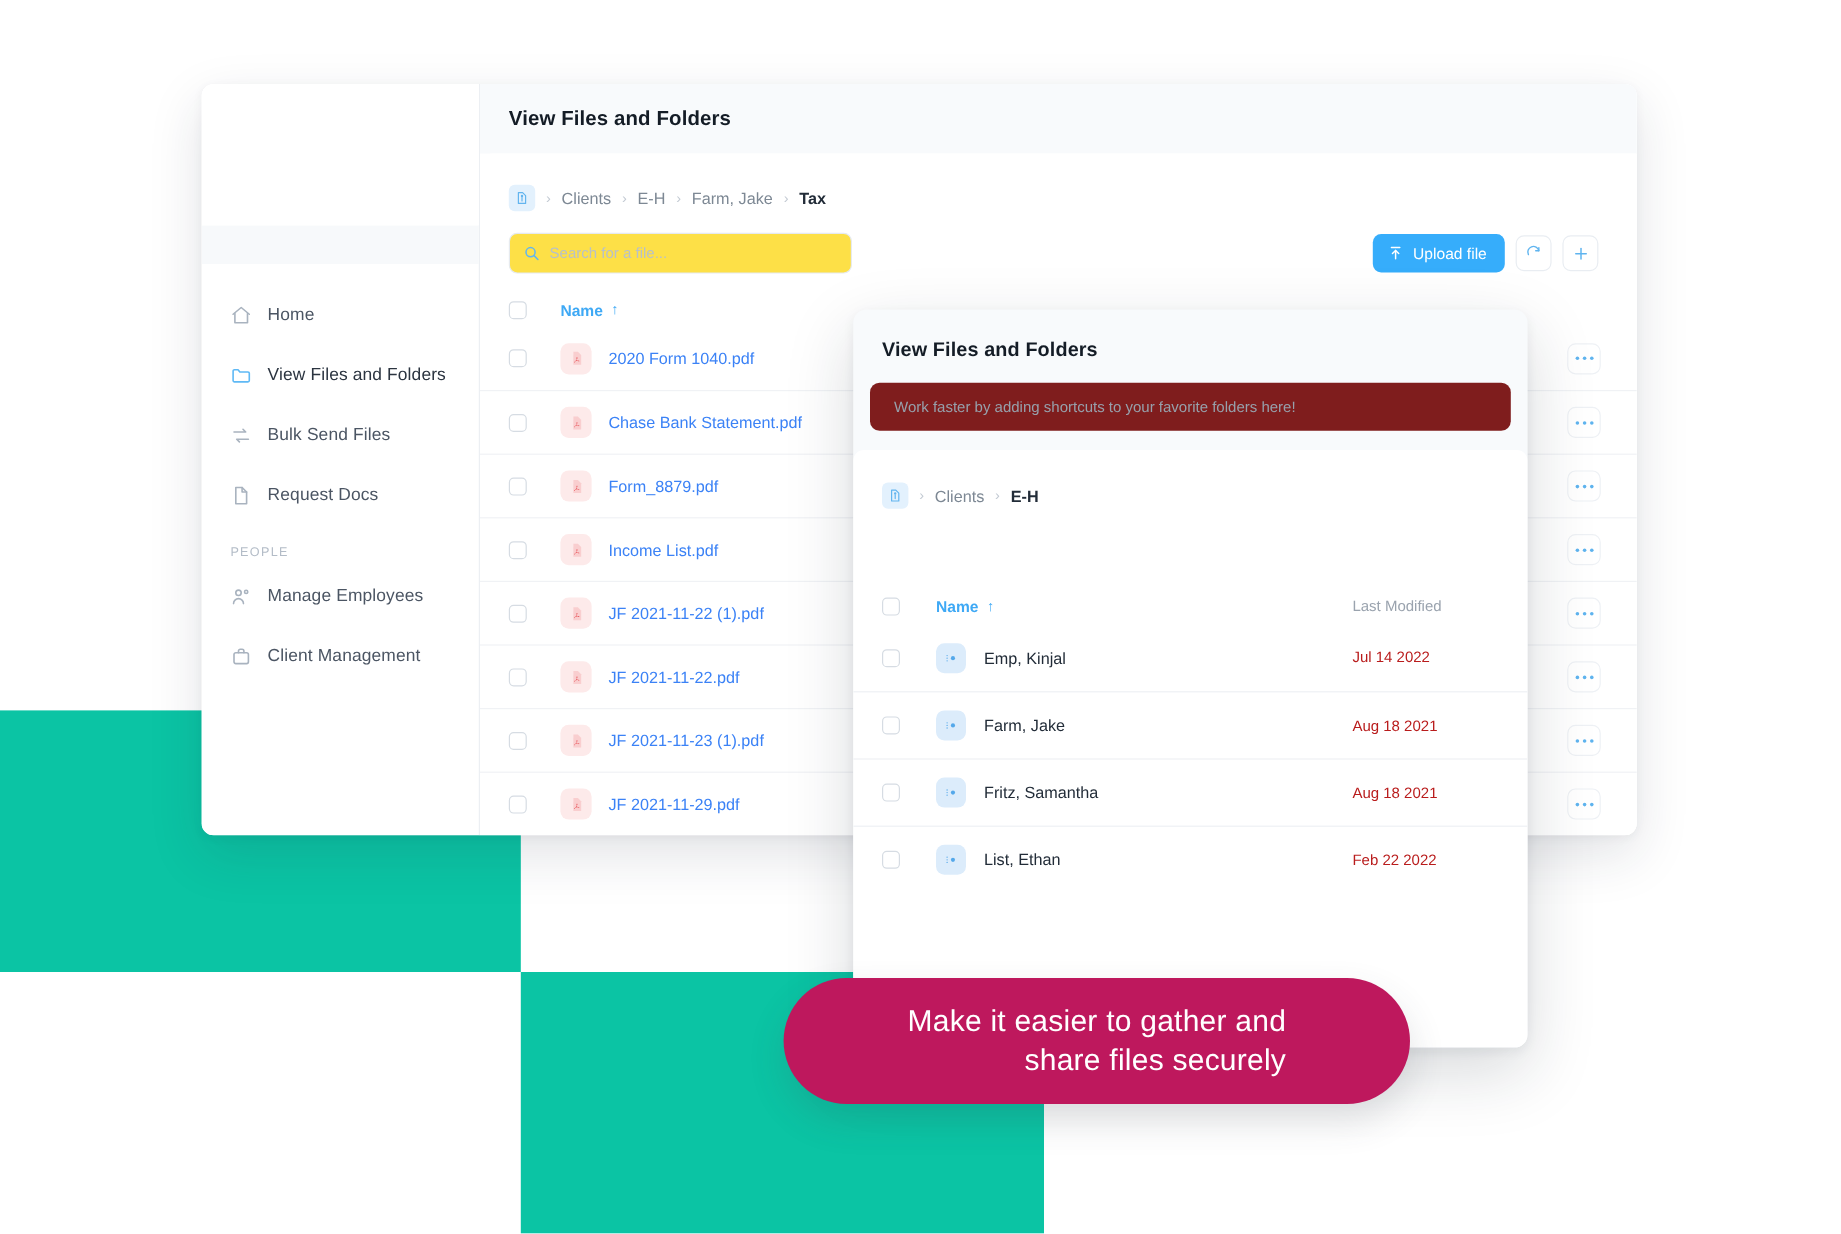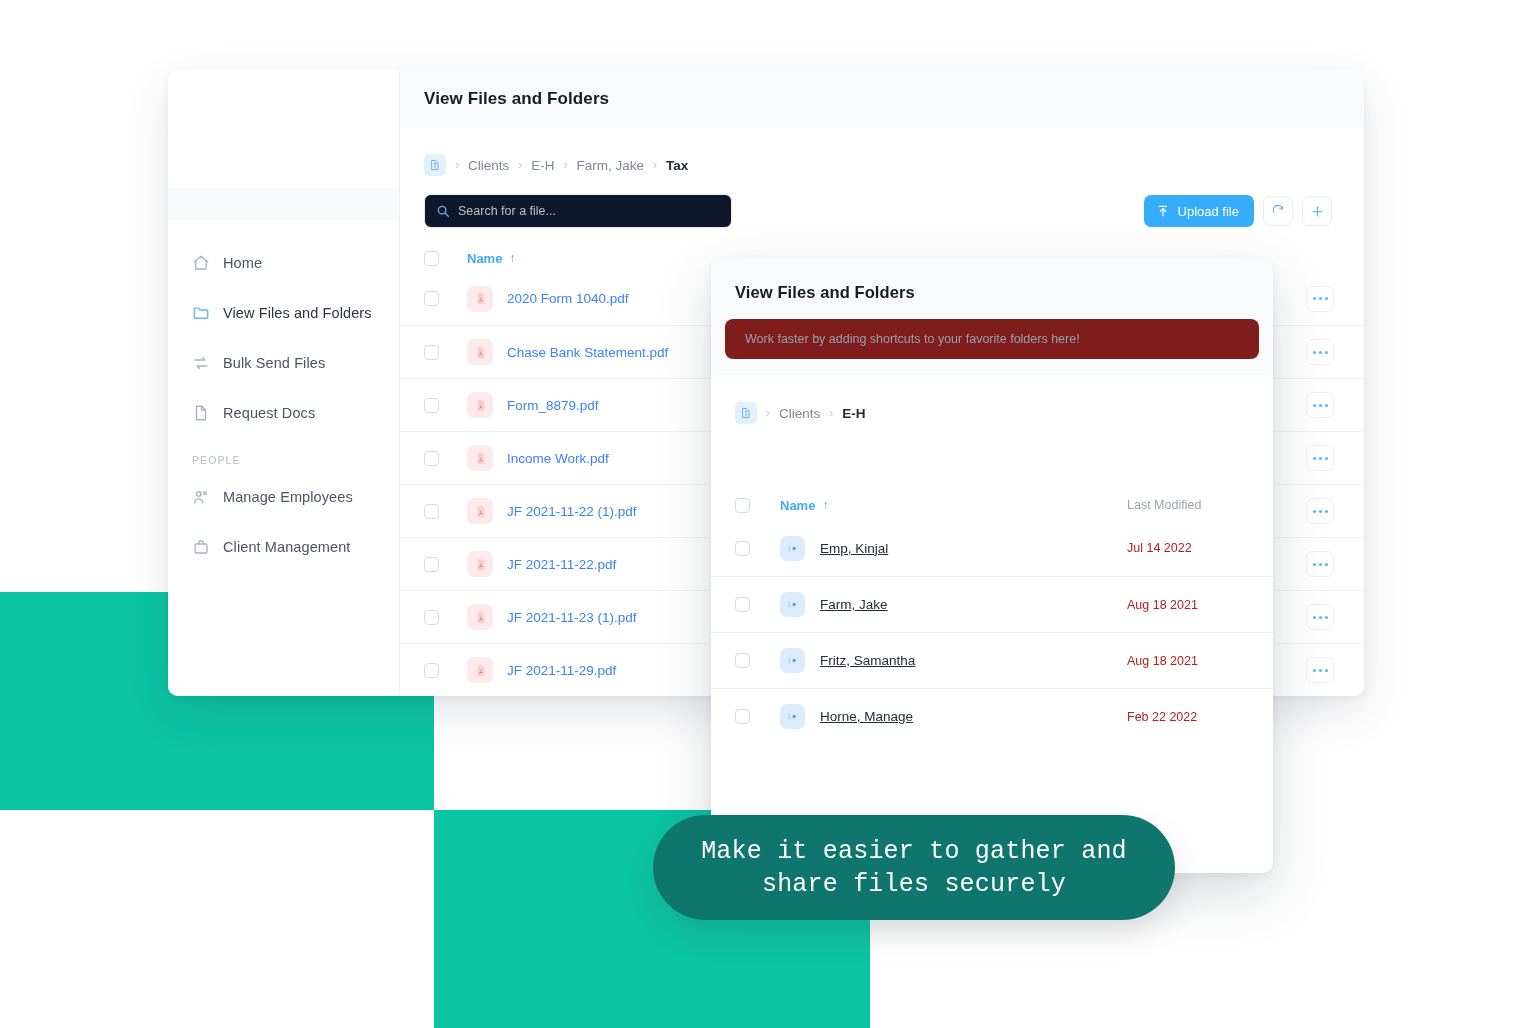--- a/index.html
+++ b/index.html
@@ -78,24 +78,24 @@
   .crumb { font-size: 13.5px; color: #7d8894; cursor: pointer; }
   .crumb.current { color: #222c38; font-weight: bold; }
   .crumb-sep { color: #c3cad3; font-size: 12px; }
 
   
   .toolbar {
     display: flex; align-items: center;
     padding: 18px 32px 0 24px;
   }
   #search-box {
-    width: 308px; height: 33px;
+    width: 286px; height: 33px;
     border: 1px solid #e6eaef; border-radius: 7px;
     display: flex; align-items: center; gap: 8px; padding: 16px 11px;
-    background: #0f172a;
+    background: #fde047;
   }
   #search-box input {
     border: none; outline: none; font-size: 12.5px; color: #6b7682;
     width: 100%; font-family: "Liberation Sans", sans-serif; background: transparent;
   }
   #search-box input::placeholder { color: #b8c0c9; }
   .spacer { flex: 1 1 auto; }
   #upload-btn {
     height: 32px; padding: 0 15px 0 12px; border-radius: 7px;
     background: #36adfb; color: #fff; font-size: 13px;
@@ -177,32 +177,31 @@
   .client-row {
     display: flex; align-items: center; height: 56px;
     padding: 0 24px 0 24px; border-top: 1px solid #eef1f4;
   }
   .client-row:first-of-type { border-top: none; }
   .client-badge {
     width: 25px; height: 25px; border-radius: 7px; margin-left: 30px;
     background: #dcecfb; display:flex; align-items:center; justify-content:center;
     flex: 0 0 25px;
   }
-  .client-name { margin-left: 15px; font-size: 13.5px; color: #222c38; flex: 1 1 auto; text-decoration: underline; }
+  .client-name { margin-left: 15px; font-size: 13.5px; color: #222c38; flex: 1 1 auto; }
   .client-date { font-size: 12.5px; color: #b91c1c; width: 122px; flex: 0 0 122px; }
 
   
   #callout {
     position: absolute; left: 653px; top: 815px;
     width: 522px; height: 105px;
-    background: #0f766e; border-radius: 53px;
+    background: #be185d; border-radius: 53px;
     box-shadow: 0 14px 30px rgba(60,70,80,0.16);
     display: flex; align-items: center; justify-content: center;
-    text-align: center;
-    font-family: Liberation Mono, monospace;
+    text-align: right;
   }
   #callout-text {
     color: #ffffff; font-size: 25px; line-height: 33px; font-weight: normal;
     letter-spacing: .2px; white-space: pre-line;
   }
 </style>
 </head>
 <body>
 
 <div id="stage">
@@ -410,21 +409,21 @@
                 </span>
               </div>
               <div class="file-row">
                 <span class="cbx"></span>
                 <span class="pdf-badge">
                   <svg viewBox="0 0 24 24" width="13" height="13" fill="#e8545a">
                     <path d="M7 2h7l5 5v15H7z" opacity="0.18"></path>
                     <path d="M9.6 16.4c1.6-.5 3-2.3 3.6-4 .3-.9.1-1.7-.6-1.7-.8 0-1 1-.7 2.2.4 1.6 1.6 3.3 2.8 3.9.8.4 1.6.2 1.6-.4 0-.7-1-1-2.3-.8-1.8.2-3.8.9-5.3 1.7-.7.4-.9 1-.5 1.3.4.3 1-.1 1.4-.9z"></path>
                   </svg>
                 </span>
-                <span class="file-name">Income Work.pdf</span>
+                <span class="file-name">Income List.pdf</span>
                 <span class="spacer"></span>
                 <span class="kebab">
                   <i></i>
                   <i></i>
                   <i></i>
                 </span>
               </div>
               <div class="file-row">
                 <span class="cbx"></span>
                 <span class="pdf-badge">
@@ -561,21 +560,21 @@
             <span class="client-date">Aug 18 2021</span>
           </div>
           <div class="client-row">
             <span class="cbx"></span>
             <span class="client-badge">
               <svg viewBox="0 0 24 24" width="13" height="13" fill="none" stroke="#54a8ea" stroke-width="2" stroke-linecap="round">
                 <circle cx="15" cy="12" r="3.2" fill="#54a8ea" stroke="none"></circle>
                 <path d="M6 8h.01M6 12h.01M6 16h.01"></path>
               </svg>
             </span>
-            <span class="client-name">Horne, Manage</span>
+            <span class="client-name">List, Ethan</span>
             <span class="client-date">Feb 22 2022</span>
           </div>
         </div>
     </div>
   </div>
 
   <div id="callout">
     <div id="callout-text">Make it easier to gather and
 share files securely</div>
   </div>

